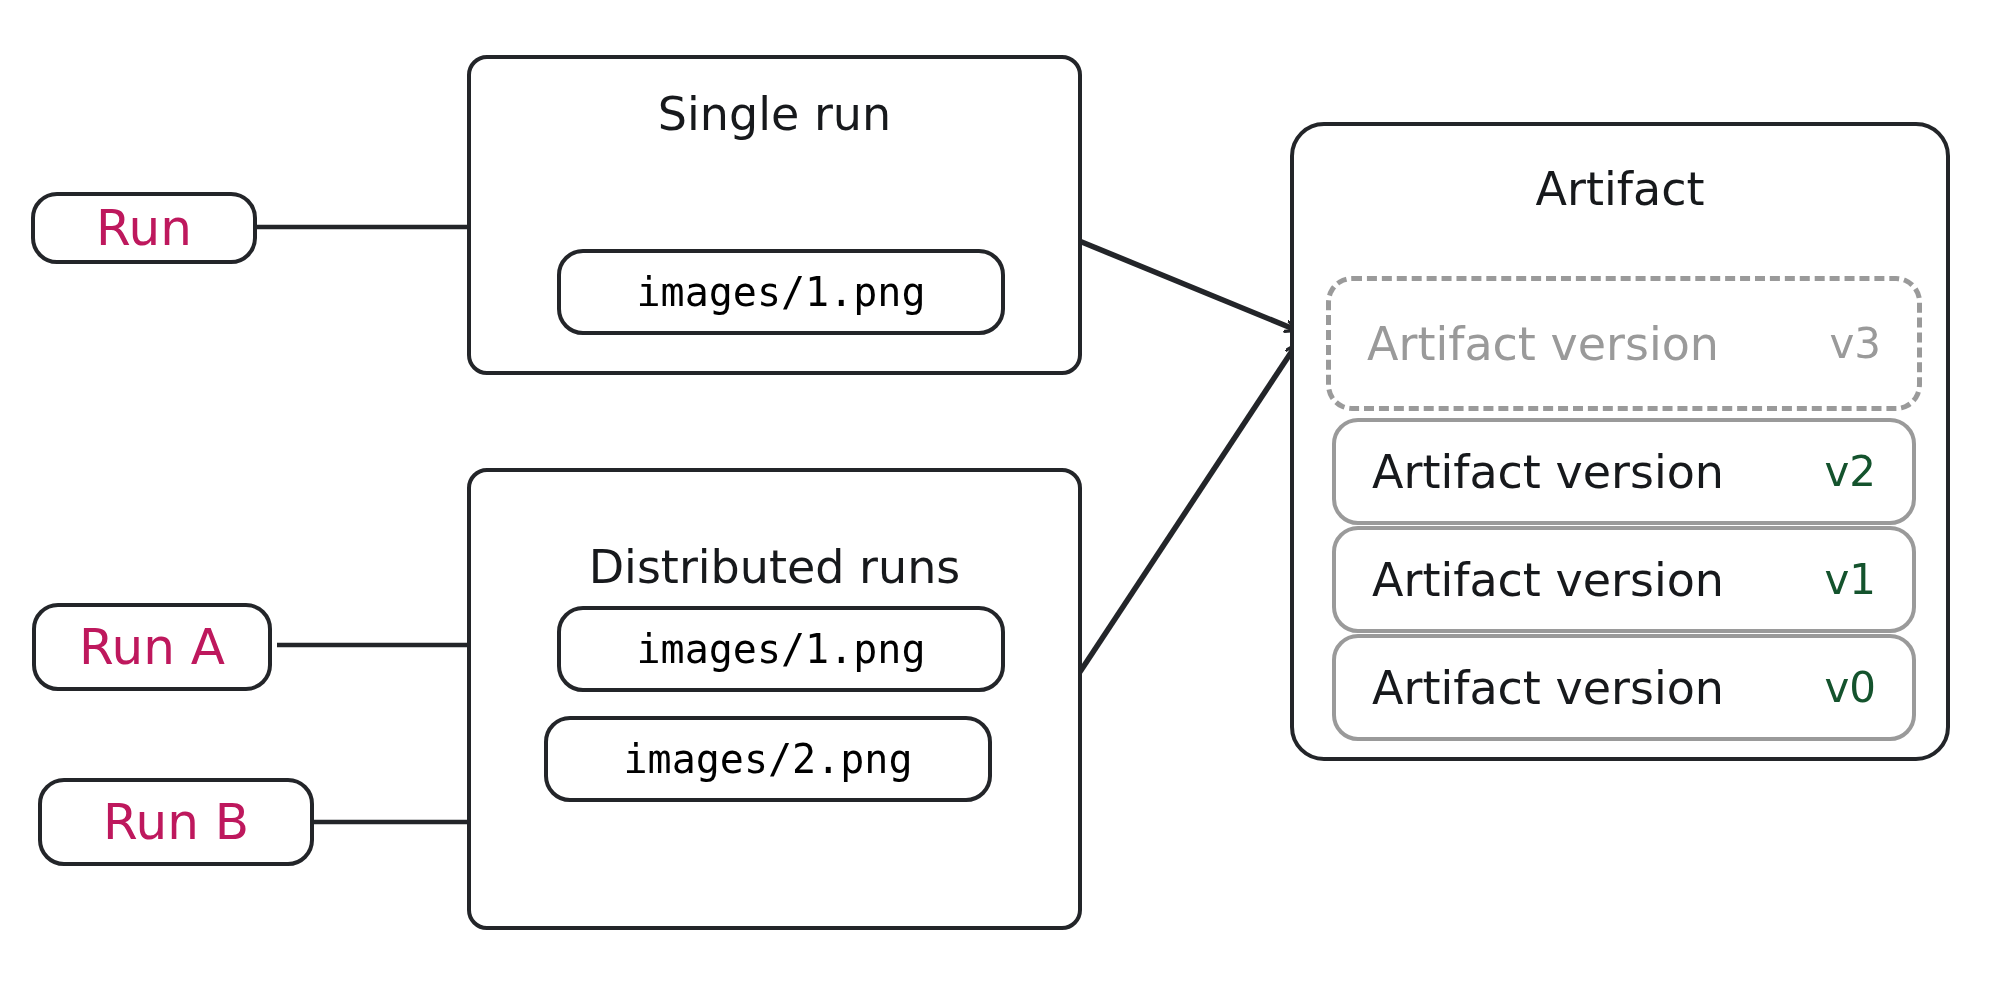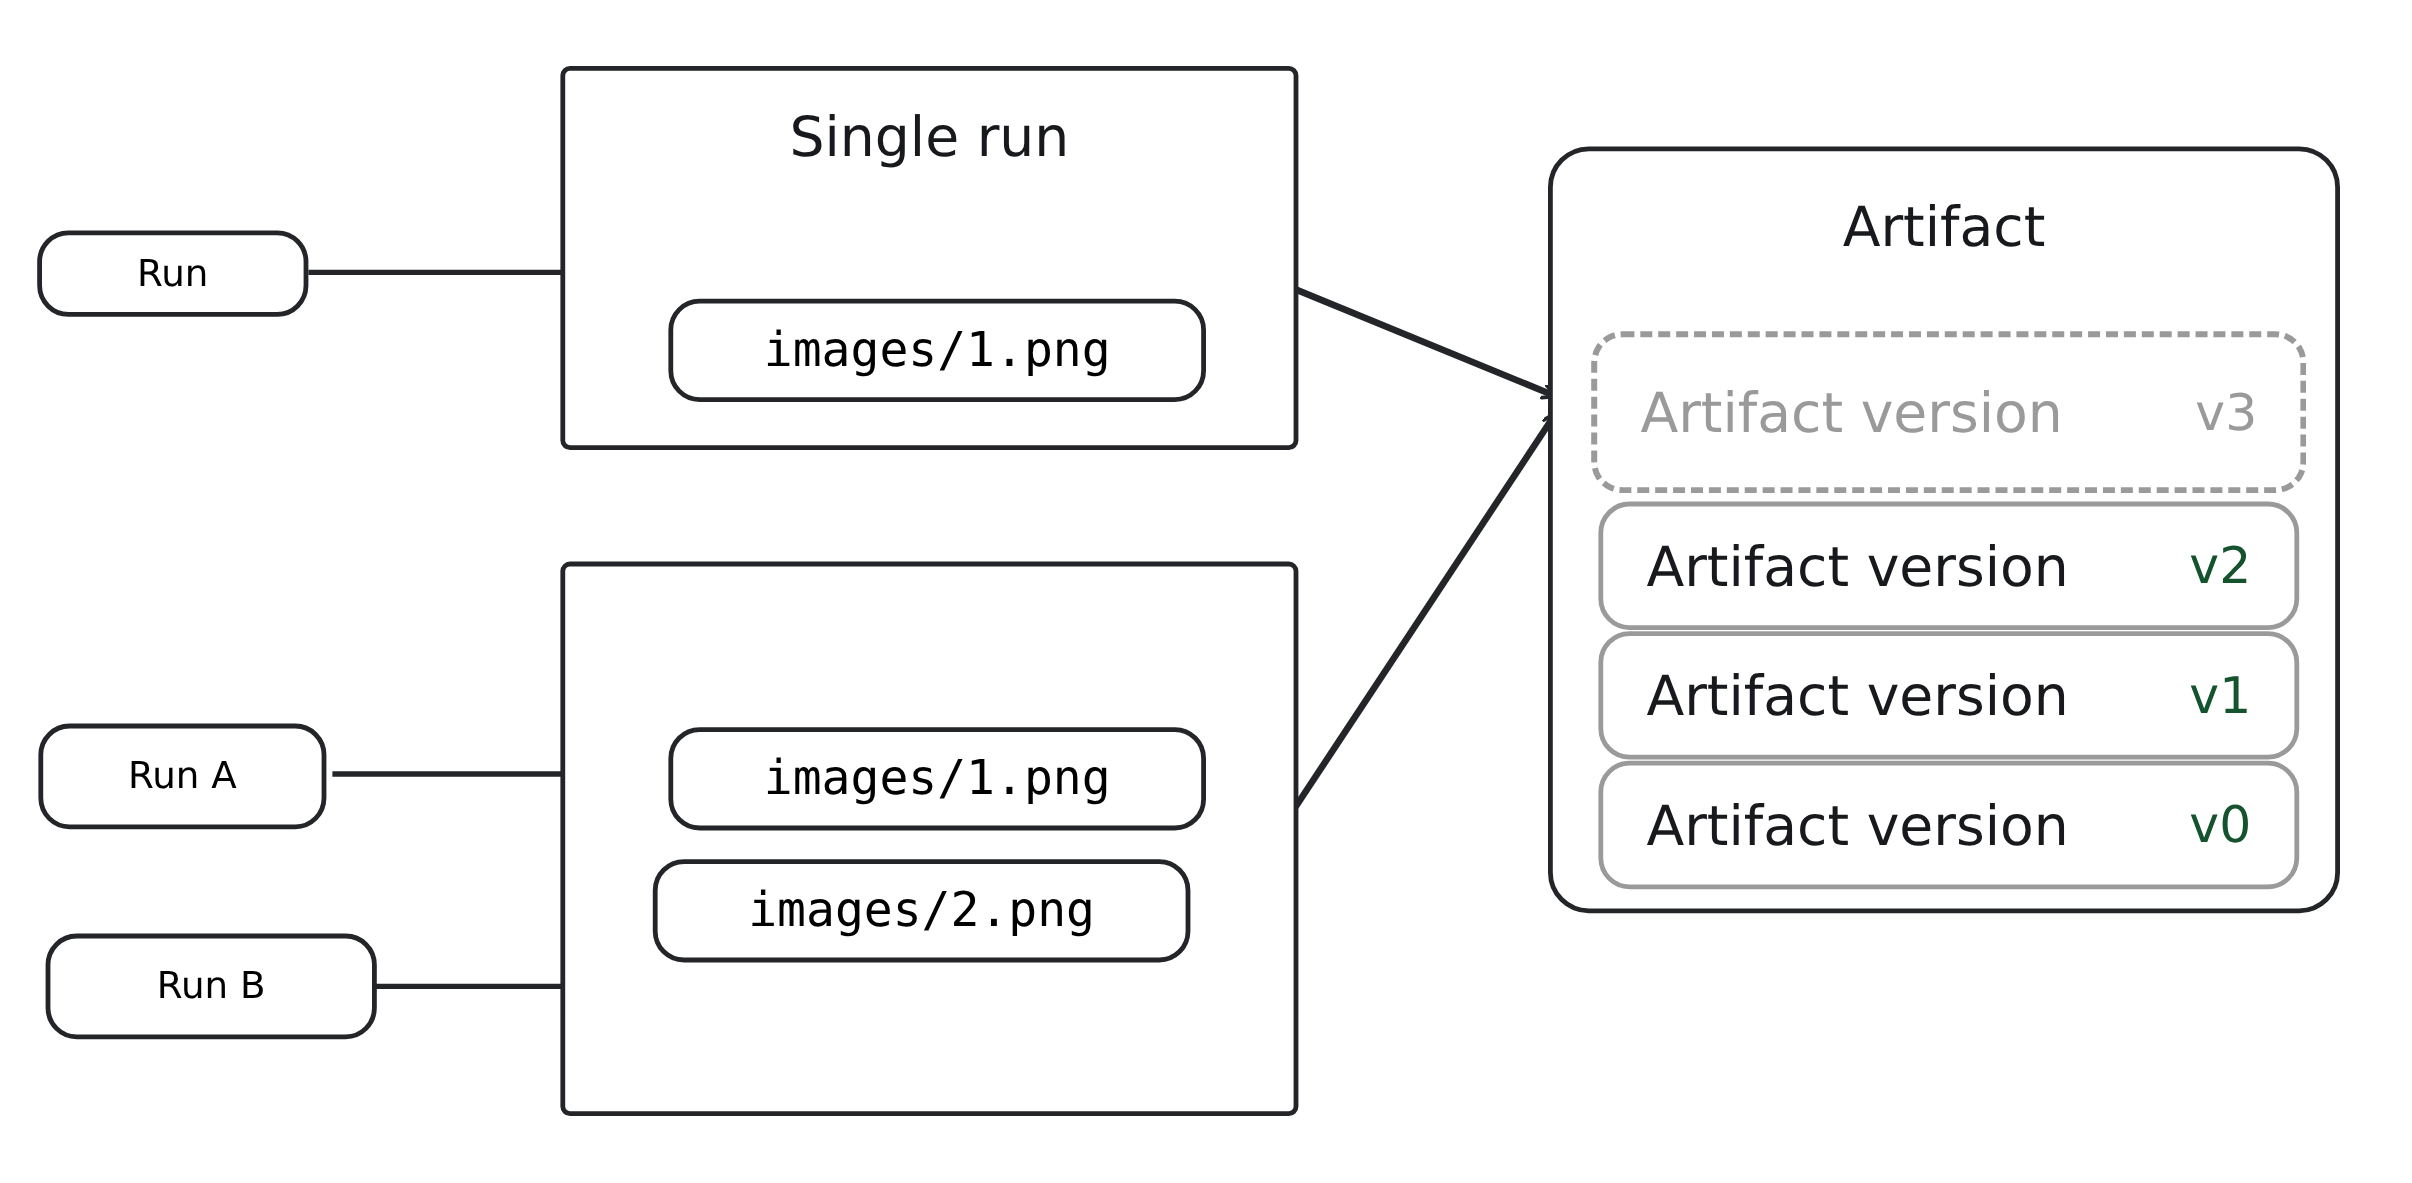--- a/index.html
+++ b/index.html
@@ -25,40 +25,40 @@
     background: #ffffff;
     border: 4px solid #232529;
     border-radius: 26px;
     display: flex;
     align-items: center;
     justify-content: center;
     color: #17191c;
   }
   .node-label {
     font-family: "DejaVu Sans", "Liberation Sans", sans-serif;
-    font-size: 31px;
-    line-height: 1;
-    color: #000000;
+    font-size: 50px;
+    line-height: 1;
+    color: #be185d;
     white-space: nowrap;
   }
   .mono-label {
     font-family: "DejaVu Sans Mono", "Liberation Mono", monospace;
     font-size: 40px;
     line-height: 1;
     color: #000000;
     white-space: nowrap;
     letter-spacing: 0px;
   }
   
   .group {
     position: absolute;
     box-sizing: border-box;
     background: #ffffff;
     border: 4px solid #232529;
-    border-radius: 8px;
+    border-radius: 20px;
     text-decoration: underline;
   }
   .group-title {
     position: absolute;
     left: 0;
     right: 0;
     text-align: center;
     font-family: "DejaVu Sans", "Liberation Sans", sans-serif;
     font-size: 46px;
     line-height: 1;
@@ -156,20 +156,21 @@
 
   <div class="group" style="left:467px; top:55px; width:615px; height:320px;">
     <div class="group-title" style="top:32px;">Single run</div>
 
     <div class="node" style="left:86px; top:190px; width:448px; height:86px;">
       <span class="mono-label">images/1.png</span>
     </div>
   </div>
 
   <div class="group" style="left:467px; top:468px; width:615px; height:462px;">
+    <div class="group-title" style="top:72px;">Distributed runs</div>
 
     <div class="node" style="left:86px; top:134px; width:448px; height:86px;">
       <span class="mono-label">images/1.png</span>
     </div>
 
     <div class="node" style="left:73px; top:244px; width:448px; height:86px;">
       <span class="mono-label">images/2.png</span>
     </div>
   </div>
 

